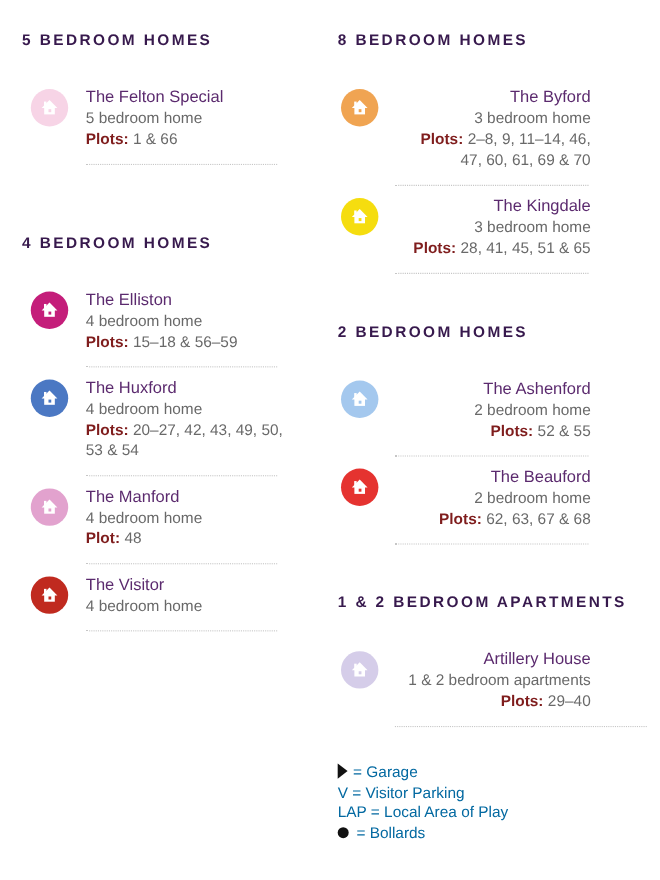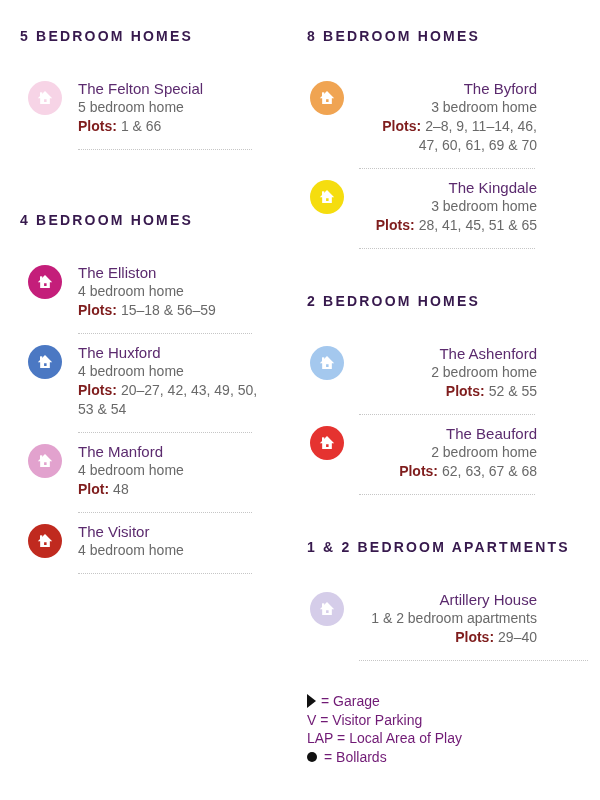--- a/index.html
+++ b/index.html
@@ -39,21 +39,21 @@
   .col-left .card-text{width:180px;}
   .col-right .card-text{width:178px;}
   .home-name{font-size:15px;font-weight:normal;color:#5B2A6E;}
   .plots b{color:#7f1d1d;margin-right:4px;}
 
   .divider{border-bottom:1px dotted #C6C6C6;height:0;margin-top:13px;}
   .col-left .divider{margin-left:58px;width:174px;}
   .col-right .divider{margin-left:52px;width:176px;}
   .col-right .divider.wide{width:229px;}
 
-  .legend{margin-top:31px;color:#701a75;font-size:14px;}
+  .legend{margin-top:31px;color:#0369a1;font-size:14px;}
   .legend-row{display:flex;align-items:center;height:18.5px;}
   .tri{
     width:0;height:0;flex:0 0 auto;
     border-top:7px solid transparent;border-bottom:7px solid transparent;
     border-left:9px solid #111;margin-right:5px;
   }
   .dot{
     width:10px;height:10px;border-radius:50%;background:#111;
     flex:0 0 auto;margin-right:7px;
   }

